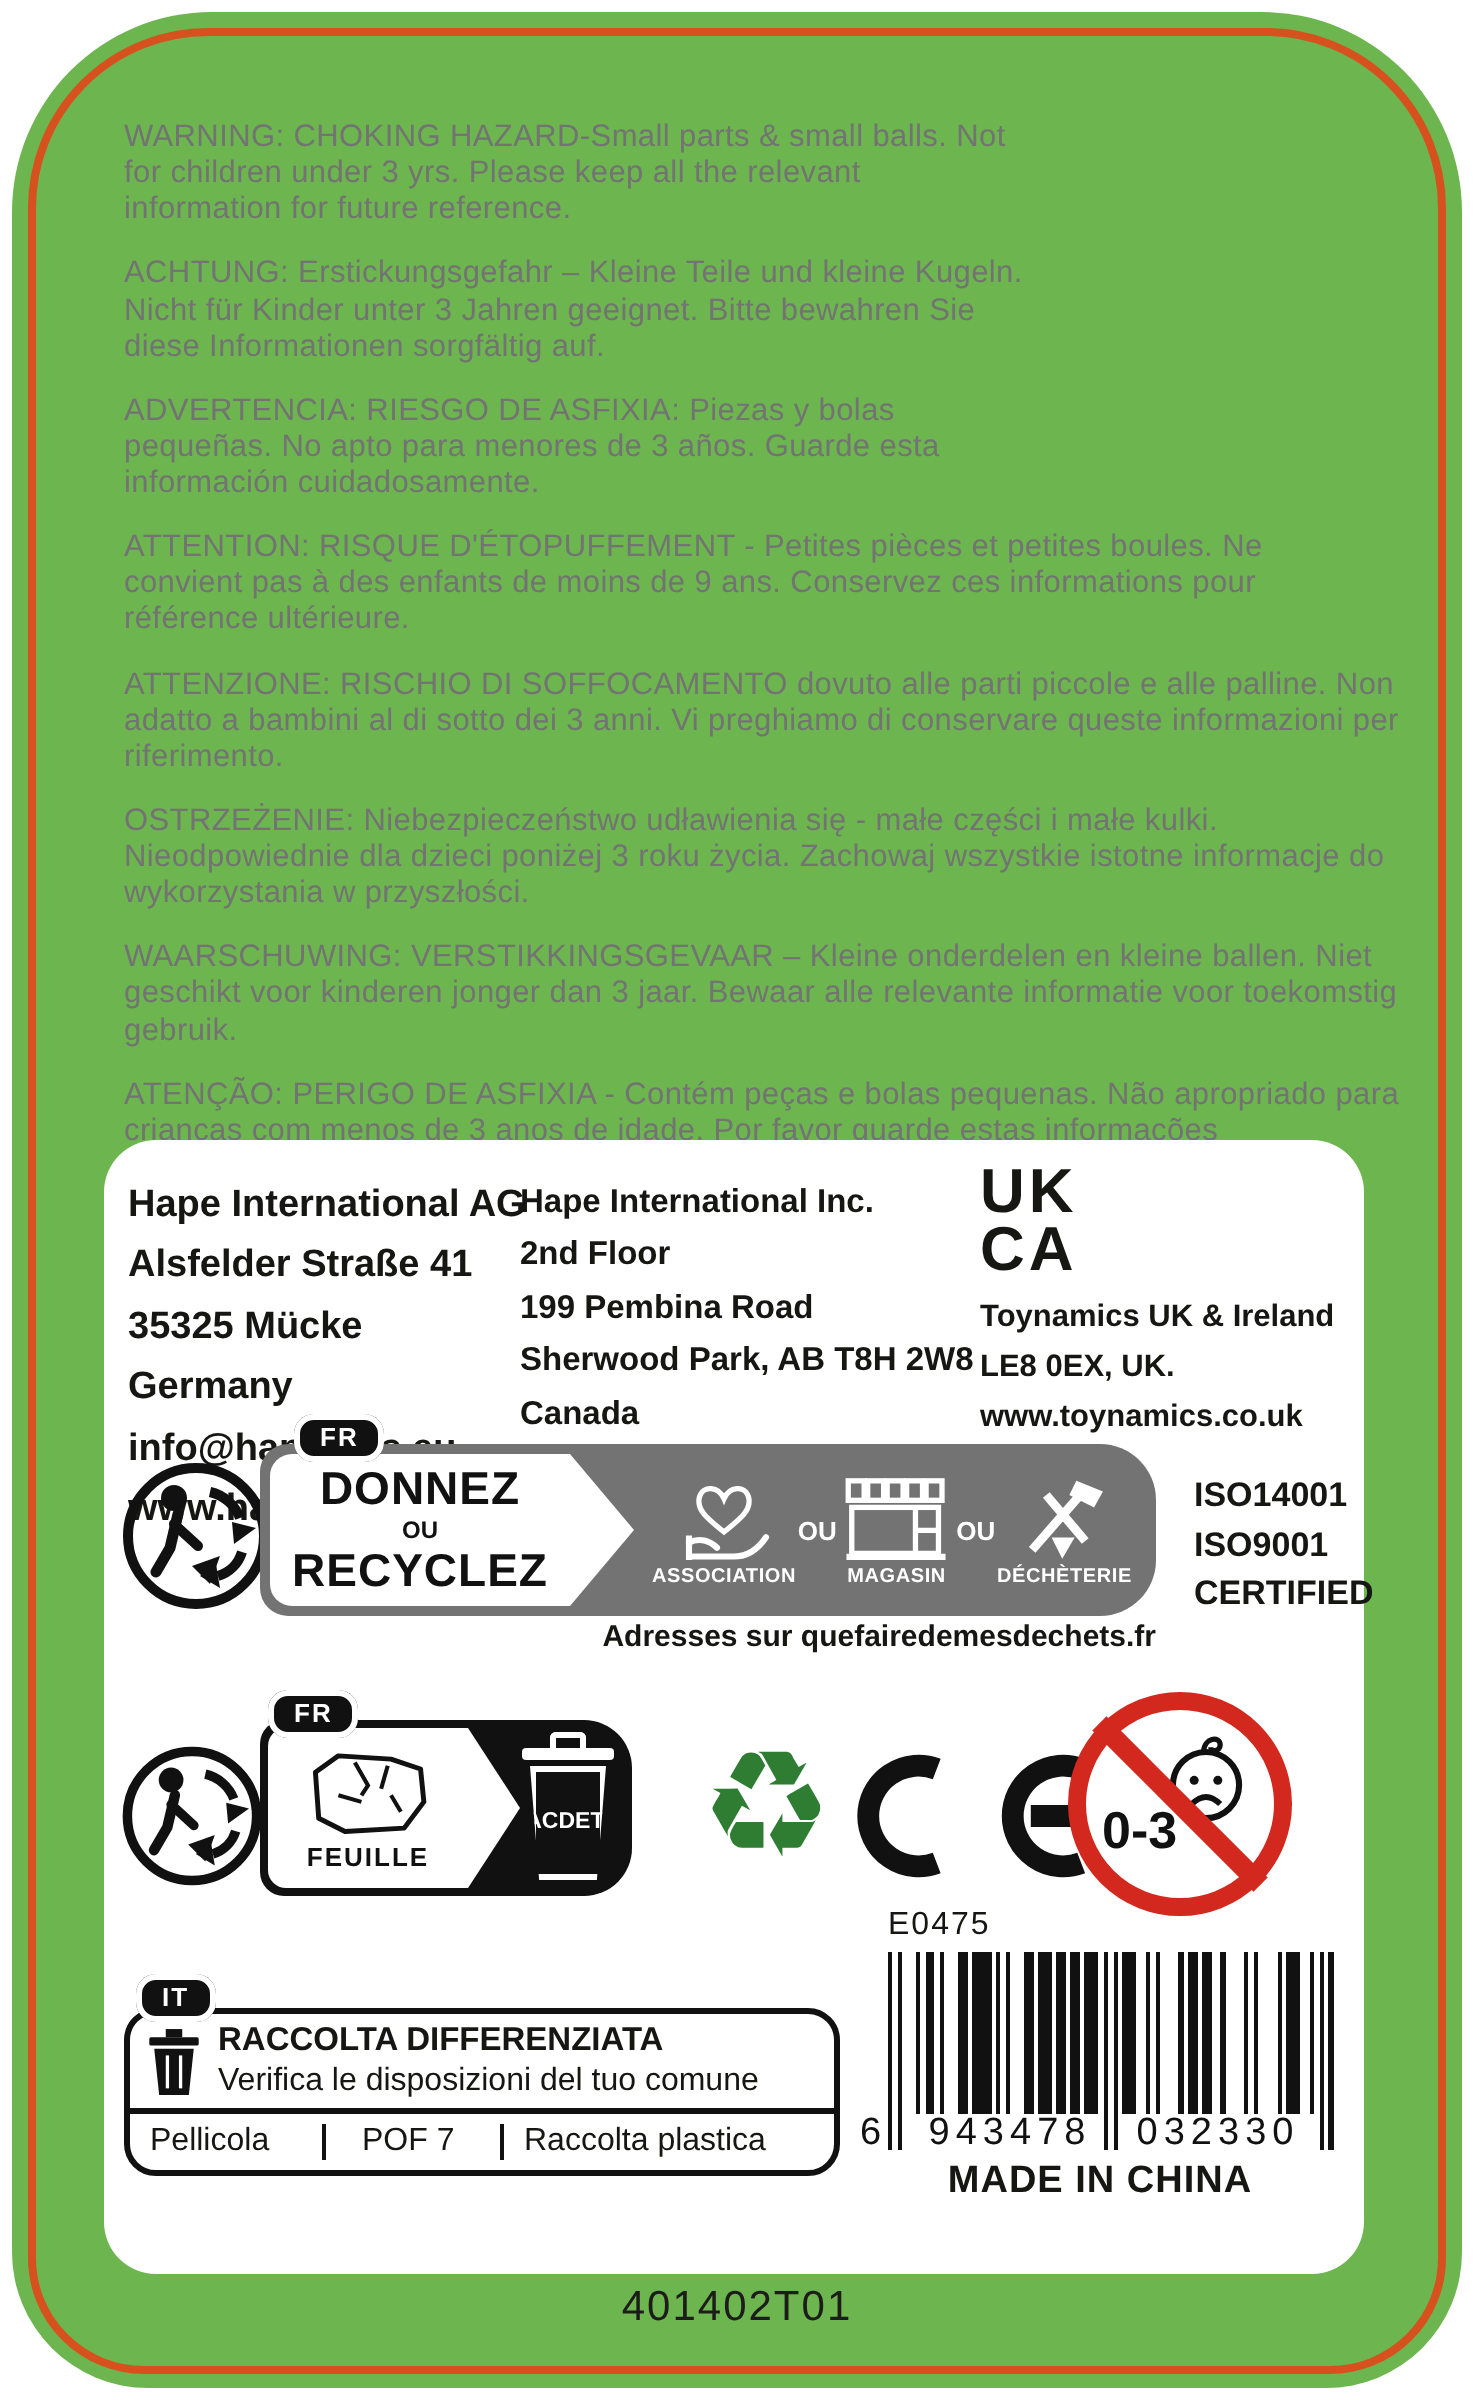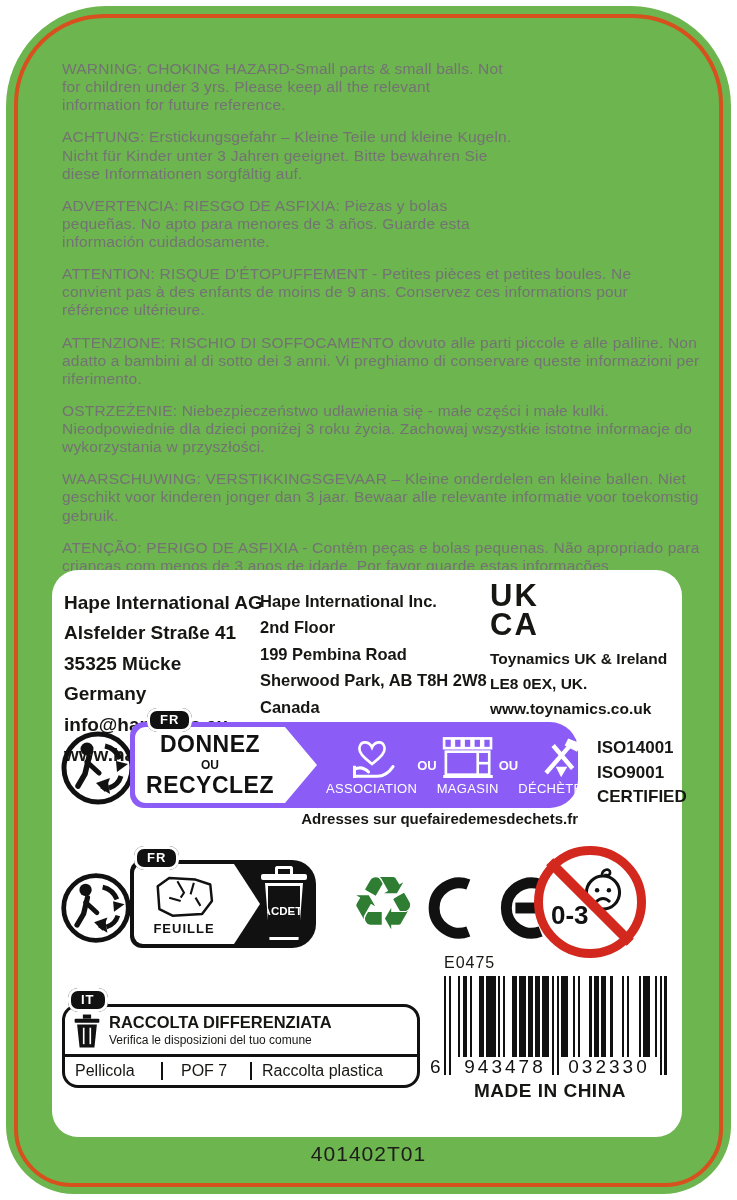--- a/index.html
+++ b/index.html
@@ -31,32 +31,32 @@
   .pre { white-space:pre-line; }
 
   .addr1 { position:absolute; left:12px;  top:18px; font-size:19px; font-weight:bold; line-height:1.6; }
   .addr2 { position:absolute; left:208px; top:18px; font-size:16.5px; font-weight:bold; line-height:1.6; }
   .ukca  { position:absolute; left:438px; top:12px; }
   .ukca-mark { font-size:31px; font-weight:bold; line-height:.92; letter-spacing:2px; white-space:pre-line; }
   .ukca-lines { margin-top:8px; font-size:15.5px; font-weight:bold; line-height:1.6; white-space:pre-line; }
 
   
   .triman1 { position:absolute; left:6px; top:158px; }
-  .banner1 { position:absolute; left:78px; top:152px; width:448px; height:86px; background:#8b5cf6; border-radius:14px 28px 28px 14px; }
+  .banner1 { position:absolute; left:78px; top:152px; width:448px; height:86px; background:#737373; border-radius:14px 28px 28px 14px; }
   .fr-tag1 { position:absolute; left:95px; top:140px; z-index:3; }
   .tag-pill { background:#111; color:#fff; font-size:13px; font-weight:bold; padding:1px 10px 2px; border-radius:10px; border:3px solid #fff; letter-spacing:1px; }
   .chev-white { position:absolute; left:5px; top:5px; bottom:5px; width:150px; background:#fff; border-radius:11px 0 0 11px;
                 display:flex; flex-direction:column; align-items:center; justify-content:center; color:#111; }
   .chev-arrow { position:absolute; left:155px; top:5px; bottom:5px; width:32px; background:#fff;
                 clip-path:polygon(0 0, 100% 50%, 0 100%); }
   .chev-big { font-size:23px; font-weight:bold; letter-spacing:.5px; line-height:1; }
   .chev-ou  { font-size:12px; font-weight:bold; margin:2px 0; }
   .b1-icons { position:absolute; left:196px; right:12px; top:4px; bottom:4px; display:flex; align-items:center; justify-content:space-between; color:#fff; }
   .b1-item { display:flex; flex-direction:column; align-items:center; }
-  .b1-label { font-size:13px; font-weight:normal; letter-spacing:.3px; margin-top:1px; }
+  .b1-label { font-size:10px; font-weight:bold; letter-spacing:.3px; margin-top:1px; }
   .b1-ou { font-size:13px; font-weight:bold; }
   .iso { position:absolute; left:545px; top:166px; font-size:17px; font-weight:bold; line-height:1.45; }
   .adresses-note { position:absolute; left:78px; top:240px; width:448px; text-align:right; font-size:15px; font-weight:bold; }
 
   
   .triman2 { position:absolute; left:6px; top:300px; }
   .fr-tag2 { position:absolute; left:82px; top:278px; z-index:3; }
   .banner2 { position:absolute; left:78px; top:290px; width:186px; height:88px; background:#111; border-radius:12px 24px 24px 12px; }
   .b2-white { position:absolute; left:4px; top:4px; bottom:4px; width:100px; background:#fff; border-radius:9px 0 0 9px;
               display:flex; flex-direction:column; align-items:center; justify-content:center; color:#111; }
@@ -87,21 +87,21 @@
   .bc-first { position:absolute; left:0; }
   .bc-left  { position:absolute; left:26px;  width:98px; text-align:center; letter-spacing:3px; }
   .bc-right { position:absolute; left:130px; width:98px; text-align:center; letter-spacing:3px; }
   .made-in { position:absolute; top:104px; left:0; right:0; text-align:center; font-size:19px; font-weight:bold; letter-spacing:.5px; }
 
   
   .it-tag { position:absolute; left:16px; top:420px; z-index:3; }
   .racc-box { position:absolute; left:10px; top:434px; width:358px; height:84px; border:3px solid #111; border-radius:16px; background:#fff; overflow:hidden; }
   .racc-top { display:flex; align-items:center; gap:8px; padding:4px 8px; height:50px; border-bottom:3px solid #111; }
   .racc-title { font-size:16.5px; font-weight:bold; line-height:1.2; }
-  .racc-sub { font-size:12px; line-height:1.2; }
+  .racc-sub { font-size:16px; line-height:1.2; }
   .racc-row { display:flex; align-items:center; height:28px; font-size:16px; }
   .racc-cell { padding:0 10px; }
   .racc-cell + .racc-cell { border-left:2px solid #111; }
   .c1 { width:96px; } .c2 { width:89px; text-align:left; padding-left:18px; }
 
   .footer-code { position:absolute; left:0; right:0; top:1142px; text-align:center; font-size:21px; color:#1c1c1a; letter-spacing:1px; }
 </style>
 </head>
 <body>
 

